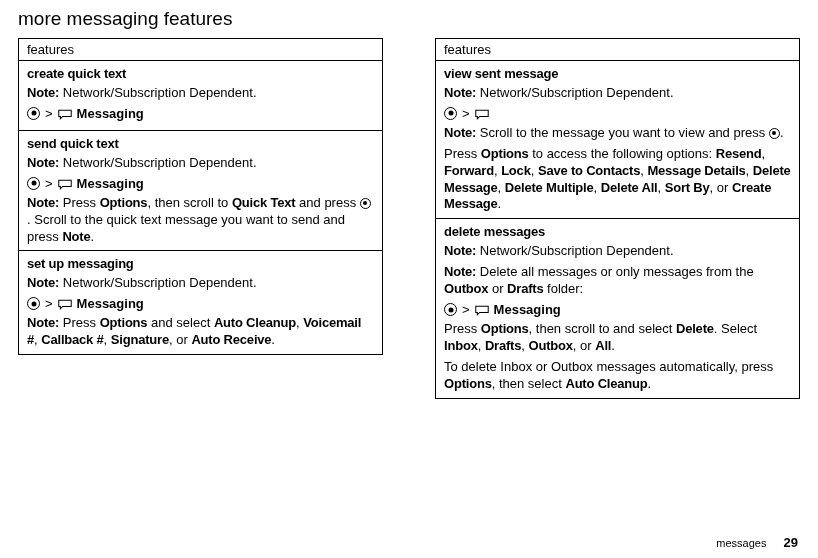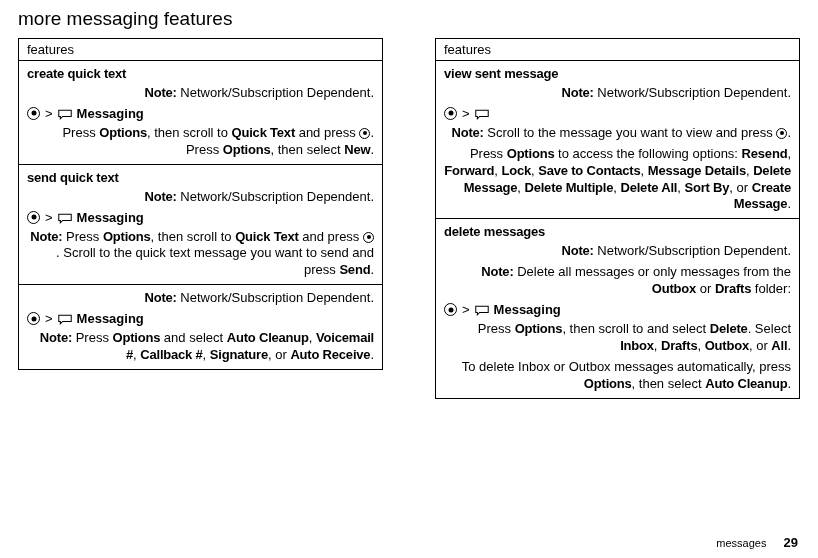--- a/index.html
+++ b/index.html
@@ -45,21 +45,20 @@
       border-bottom: none;
     }
     .section-title {
       font-weight: bold;
       letter-spacing: -0.2px;
       margin-bottom: 4px;
     }
     .section p {
       margin-bottom: 4px;
       line-height: 1.3;
-      text-align: right;
     }
     .section p:last-child {
       margin-bottom: 0;
     }
     .b {
       font-weight: bold;
       letter-spacing: -0.2px;
     }
     .nav-line {
       display: flex;
@@ -148,38 +147,38 @@
         <div class="section-title">create quick text</div>
         <p><span class="b">Note:</span> <span>Network/Subscription Dependent.</span></p>
         <div class="nav-line">
           <span class="icon-center"></span>
           <span class="gt">&gt;</span>
           <span><svg class="icon-msg" viewBox="0 0 18 13">
                 <path d="M1 1 L17 1 L17 9 L6 9 L3 12 L3 9 L1 9 Z" fill="none" stroke="#000" stroke-width="1.3"></path>
               </svg></span>
           <span class="rest">Messaging</span>
         </div>
-        <p><span>Press </span><span class="b">Options</span><span>, then scroll to </span><span class="b">Quick Text</span><span> and press </span><span class="icon-center-sm"></span><span>. Press </span><span class="b">Options</span><span>, then select </span><span class="b">New</span><span>.</span></p>
       </div>
 
       <div class="section">
         <div class="section-title">send quick text</div>
         <p><span class="b">Note:</span> <span>Network/Subscription Dependent.</span></p>
         <div class="nav-line">
           <span class="icon-center"></span>
           <span class="gt">&gt;</span>
           <span><svg class="icon-msg" viewBox="0 0 18 13">
                 <path d="M1 1 L17 1 L17 9 L6 9 L3 12 L3 9 L1 9 Z" fill="none" stroke="#000" stroke-width="1.3"></path>
               </svg></span>
           <span class="rest">Messaging</span>
         </div>
-        <p><span class="b">Note:</span><span> Press </span><span class="b">Options</span><span>, then scroll to </span><span class="b">Quick Text</span><span> and press </span><span class="icon-center-sm"></span><span>. Scroll to the quick text message you want to send and press </span><span class="b">Send</span><span>.</span></p>
-      </div>
-
-      <div class="section">
+        <p><span class="b">Note:</span><span> Press </span><span class="b">Options</span><span>, then scroll to </span><span class="b">Quick Text</span><span> and press </span><span class="icon-center-sm"></span><span>. Scroll to the quick text message you want to send and press </span><span class="b">Note</span><span>.</span></p>
+      </div>
+
+      <div class="section">
+        <div class="section-title">set up messaging</div>
         <p><span class="b">Note:</span> <span>Network/Subscription Dependent.</span></p>
         <div class="nav-line">
           <span class="icon-center"></span>
           <span class="gt">&gt;</span>
           <span><svg class="icon-msg" viewBox="0 0 18 13">
                 <path d="M1 1 L17 1 L17 9 L6 9 L3 12 L3 9 L1 9 Z" fill="none" stroke="#000" stroke-width="1.3"></path>
               </svg></span>
           <span class="rest">Messaging</span>
         </div>
         <p><span class="b">Note:</span><span> Press </span><span class="b">Options</span><span> and select </span><span class="b">Auto Cleanup</span>, <span class="b">Voicemail #</span>, <span class="b">Callback #</span>, <span class="b">Signature</span>, or <span class="b">Auto Receive</span>.</p>

